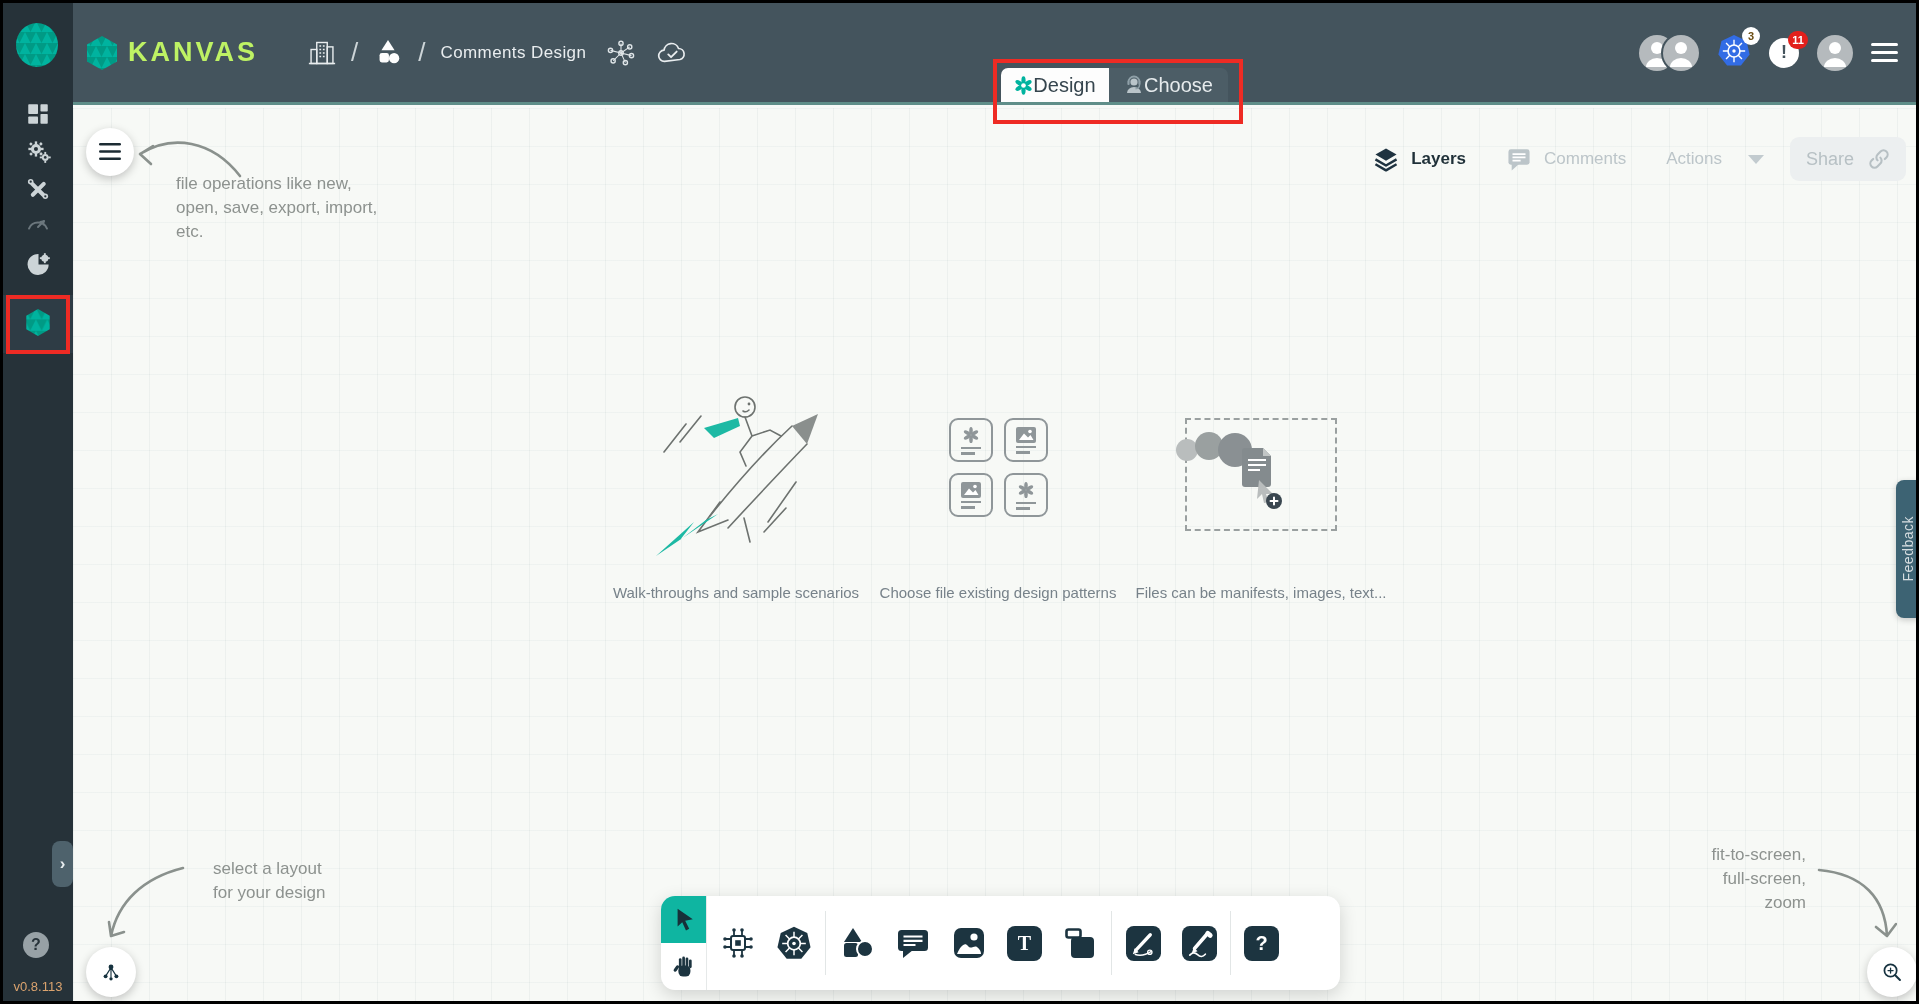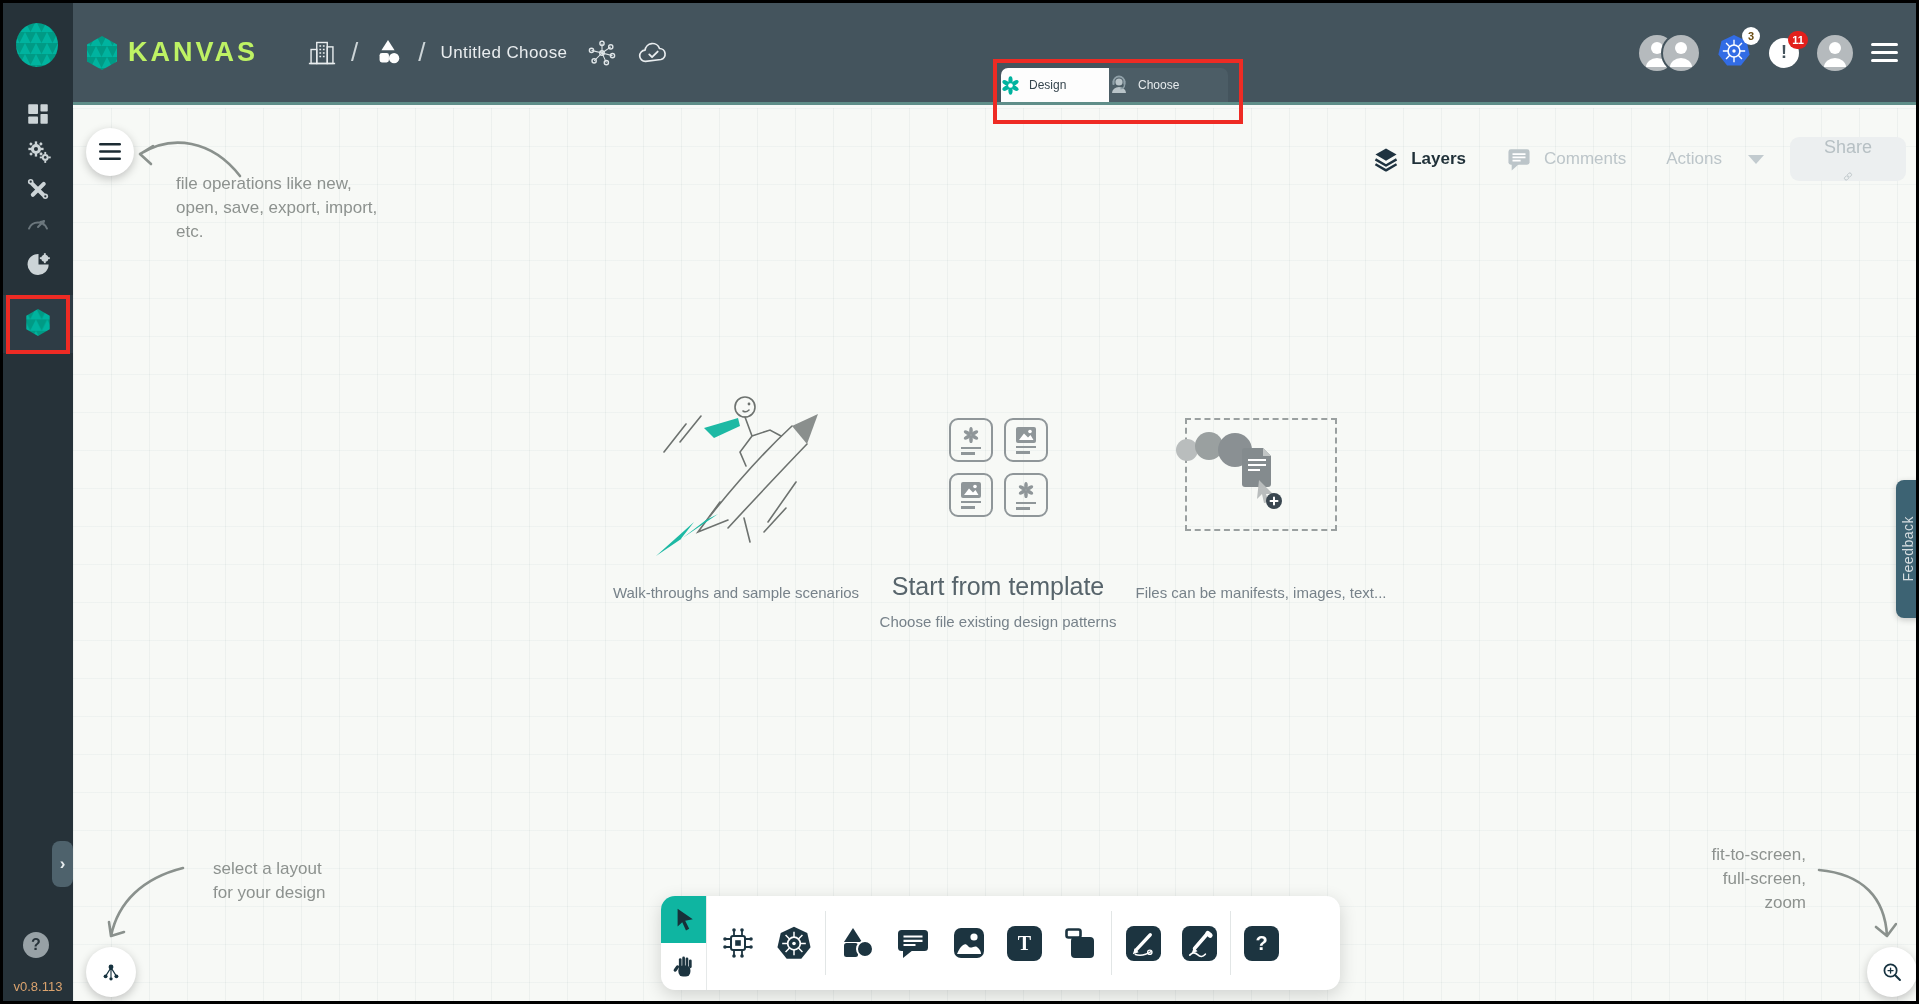--- a/index.html
+++ b/index.html
@@ -38,21 +38,21 @@
   .badge { position:absolute; top:-7px; right:-9px; min-width:18px; height:18px; padding:0 4px; border-radius:9px;
            display:flex; align-items:center; justify-content:center; font-size:11px; font-weight:bold; }
   .badge.white { background:#fff; color:#6b4d12; }
   .badge.red { background:#e2201c; color:#fff; }
   .alert-circle { width:30px; height:30px; border-radius:50%; background:#fff; color:#44545d;
                   font-weight:bold; font-size:18px; display:flex; align-items:center; justify-content:center; }
   .burger span { display:block; width:27px; height:3px; background:#fff; border-radius:2px; margin:5px 0; }
 
   
   .mode-tabs { position:absolute; left:928px; bottom:0; height:34px; display:flex; border-radius:7px 7px 0 0; overflow:hidden; }
-  .mode-tab { display:flex; align-items:center; justify-content:flex-start; gap:9px; font-size:12px; cursor:pointer; }
+  .mode-tab { display:flex; align-items:center; justify-content:center; font-size:20px; cursor:pointer; }
   .mode-tab.design { width:108px; background:#fdfdfd; color:#36454e; }
   .mode-tab.operate { width:119px; background:#4c5d66; color:#e6ebed; }
 
   
   .canvas { position:absolute; left:70px; top:105px; right:0; bottom:0; background:#f7f9f6;
             background-image:
               linear-gradient(to right, rgba(110,145,140,.08) 1px, transparent 1px),
               linear-gradient(to bottom, rgba(110,145,140,.06) 1px, transparent 1px);
             background-size:38px 38px; }
   .fab { position:absolute; background:#fff; border-radius:50%;
@@ -62,21 +62,21 @@
 
   
   .design-bar { position:absolute; right:10px; top:28px; height:46px; display:flex; align-items:center; }
   .dbar-item { display:flex; align-items:center; gap:12px; font-size:17px; cursor:pointer; }
   .dbar-item.active { color:#1f3038; font-weight:bold; }
   .dbar-item.dim { color:#bcc5c9; } .gap40 { width:40px; }
   .caret-down { width:0; height:0; border-left:8px solid transparent; border-right:8px solid transparent;
                 border-top:9px solid #c2cbcf; margin-left:14px; }
   .share-btn { margin-left:26px; width:116px; height:44px; background:#eceff0; border-radius:9px;
                display:flex; align-items:center; justify-content:center; gap:14px;
-               color:#b7c0c4; font-size:18px; cursor:pointer;flex-direction:column; }
+               color:#b7c0c4; font-size:18px; cursor:pointer; }
 
   
   .card { position:absolute; top:282px; width:320px; text-align:center; cursor:pointer; }
   .card-media { height:182px; display:flex; align-items:flex-start; justify-content:center; }
   .card-title { color:#57646b; font-size:25px; font-weight:400; margin-top:0px; }
   .card-sub { color:#77828a; font-size:15px; margin-top:12px; }
   .tiles { margin-top:28px; display:grid; grid-template-columns:44px 44px; grid-template-rows:44px 44px; gap:11px; }
   .tile { border:2px solid #8f9699; border-radius:9px; display:flex; flex-direction:column;
           align-items:center; justify-content:center; gap:3px; }
   .tile .bar1 { width:20px; height:2.5px; background:#8f9699; }
@@ -233,21 +233,21 @@
       </svg>
       <span class="crumb-slash">/</span>
       <svg width="30" height="30" viewBox="0 0 32 32">
         <g fill="#fdfdfd">
               <polygon points="16,2 23,13 9,13"></polygon>
               <rect x="7" y="16" width="10" height="10" rx="2.5"></rect>
               <circle cx="22.5" cy="21.5" r="5.5"></circle>
             </g>
       </svg>
       <span class="crumb-slash">/</span>
-      <span class="design-title">Untitled Choose</span>
+      <span class="design-title">Comments Design</span>
       <svg width="28" height="28" viewBox="0 0 32 32" style="margin-left:6px">
         <g stroke="#dfe5e8" stroke-width="1.2" fill="none">
           <path d="M16,16 L16,5 M16,16 L26,9 M16,16 L28,19 M16,16 L21,27 M16,16 L7,25 M16,16 L4,13"></path>
         </g>
         <g fill="none" stroke="#dfe5e8" stroke-width="1.6">
           <circle cx="16" cy="5" r="2.4"></circle>
               <circle cx="26" cy="9" r="2.4"></circle>
               <circle cx="28" cy="19" r="2.4"></circle>
           <circle cx="21" cy="27" r="2.4"></circle>
               <circle cx="7" cy="25" r="2.4"></circle>
@@ -462,21 +462,20 @@
                     <ellipse cx="9" cy="4.8" rx="1.8" ry="3.9" transform="rotate(180 9 9)"></ellipse>
                     <ellipse cx="9" cy="4.8" rx="1.8" ry="3.9" transform="rotate(240 9 9)"></ellipse>
                     <ellipse cx="9" cy="4.8" rx="1.8" ry="3.9" transform="rotate(300 9 9)"></ellipse>
                   </g>
                 </svg>
             <div class="bar1"></div>
                 <div class="bar2"></div>
           </div>
         </div>
       </div>
-      <div class="card-title">Start from template</div>
       <div class="card-sub">Choose file existing design patterns</div>
     </div>
 
     <div class="card" style="left:1028px">
       <div class="card-media" style="justify-content:center">
         <div class="dropbox">
           <svg width="120" height="95" viewBox="0 0 120 95" style="position:absolute;left:-16px;top:2px">
             <circle cx="16" cy="28" r="11" fill="#b9bdbd"></circle>
             <circle cx="38" cy="24" r="14" fill="#9aa0a0"></circle>
             <circle cx="64" cy="28" r="17" fill="#8a9093"></circle>

